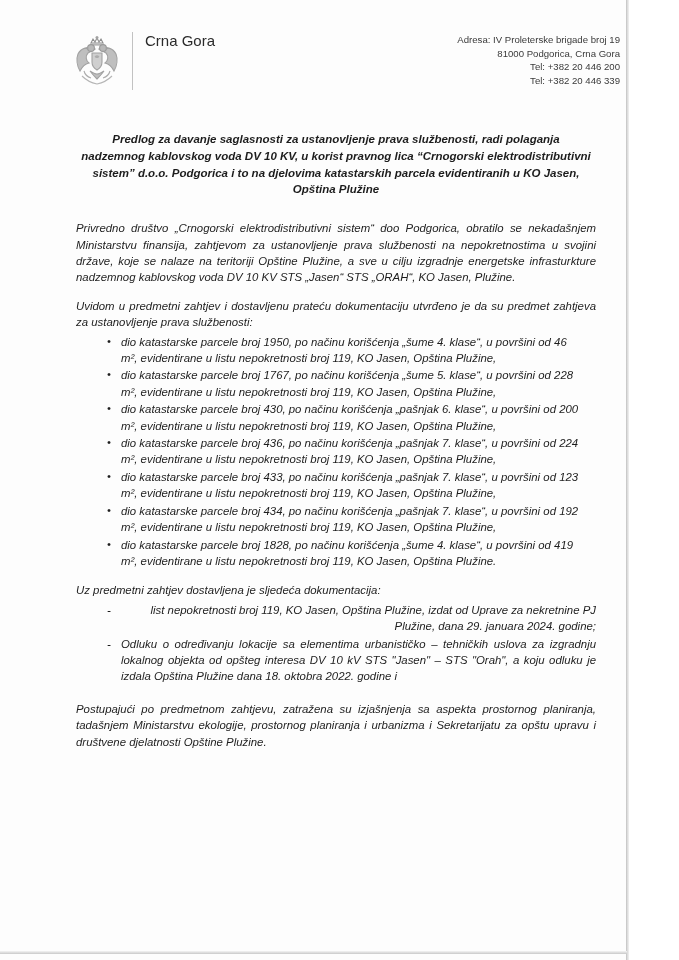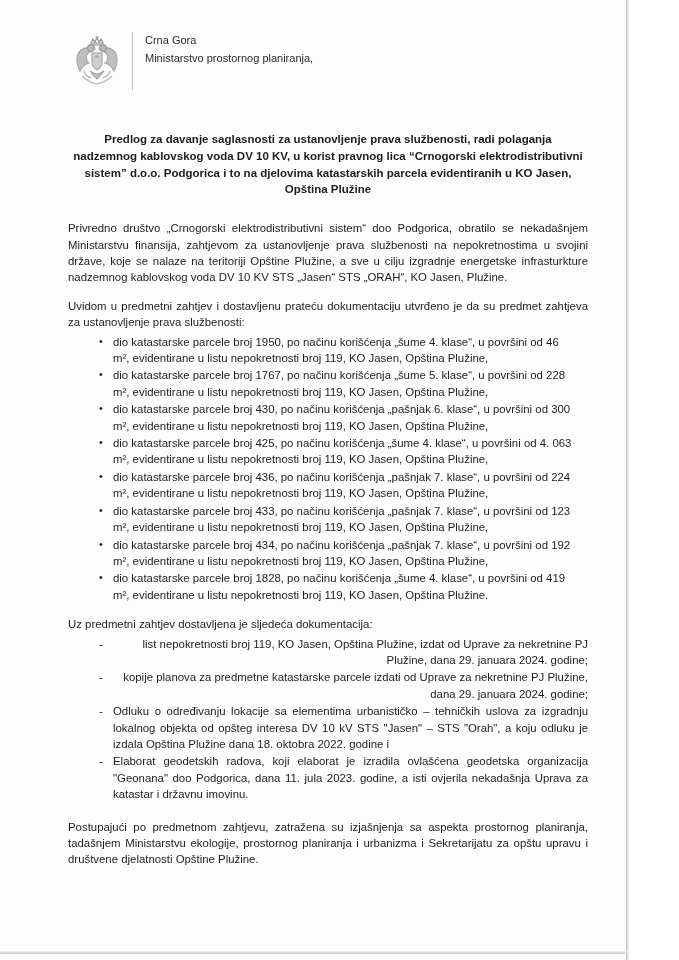--- a/index.html
+++ b/index.html
@@ -74,46 +74,47 @@
     width: 1px;
     align-self: stretch;
     background: #c2c2c2;
     margin: 2px 12px 2px 6px;
   }
   #ministry-block {
     flex: 0 0 auto;
     padding-top: 2px;
   }
   #ministry-block div {
-    font-size: 11px;
+    font-size: 15px;
     line-height: 17.5px;
     color: #2b2b2b;
     white-space: nowrap;
   }
   #address-block {
     margin-left: auto;
     text-align: right;
     padding-top: 3px;
   }
   #address-block div {
     font-size: 9.6px;
     line-height: 13.6px;
     color: #3a3a3a;
     white-space: nowrap;
   }
 
   
   #content {
     position: absolute;
-    left: 68px;
+    left: 76px;
     top: 131px;
     width: 520px;
     font-size: 11.4px;
     line-height: 16.4px;
     color: #1d1d1d;
+    font-style: italic;
   }
 
   #doc-title {
     font-weight: bold;
     text-align: center;
     font-size: 11.5px;
     line-height: 16.8px;
     margin: 0 0 22px 0;
     padding: 0 4px;
   }
@@ -201,47 +202,49 @@
         <path d="M39 38 c-1 4 -4 6 -7 7" stroke="#7a7a7a"></path>
         <path d="M11 43 c4 4 10 7 15 8 c5 -1 11 -4 15 -8" stroke="#8a8a8a"></path>
       </g>
     </svg>
   </div>
 
   <div id="header-divider"></div>
 
   <div id="ministry-block">
     <div>Crna Gora</div>
-    <div>Ministarstvo prostornog planiranja,</div>
   </div>
 
+  <div id="address-block">
+    <div>Adresa: IV Proleterske brigade broj 19</div>
+    <div>81000 Podgorica, Crna Gora</div>
+    <div>Tel: +382 20 446 200</div>
+    <div>Tel: +382 20 446 339</div>
+  </div>
 </div>
 
 <div id="content">
 
   <p id="doc-title">Predlog za davanje saglasnosti za ustanovljenje prava službenosti, radi polaganja nadzemnog kablovskog voda DV 10 KV, u korist pravnog lica “Crnogorski elektrodistributivni sistem” d.o.o. Podgorica i to na djelovima katastarskih parcela evidentiranih u KO Jasen, Opština Plužine</p>
 
   <p class="para">Privredno društvo „Crnogorski elektrodistributivni sistem“ doo Podgorica, obratilo se nekadašnjem Ministarstvu finansija, zahtjevom za ustanovljenje prava službenosti na nepokretnostima u svojini države, koje se nalaze na teritoriji Opštine Plužine, a sve u cilju izgradnje energetske infrasturkture nadzemnog kablovskog voda DV 10 KV STS „Jasen“ STS „ORAH“, KO Jasen, Plužine.</p>
 
   <p class="para para-tight">Uvidom u predmetni zahtjev i dostavljenu prateću dokumentaciju utvrđeno je da su predmet zahtjeva za ustanovljenje prava službenosti:</p>
 
   <ul class="parcel-list">
     <li>dio katastarske parcele broj 1950, po načinu korišćenja „šume 4. klase“, u površini od 46 m², evidentirane u listu nepokretnosti broj 119, KO Jasen, Opština Plužine,</li>
     <li>dio katastarske parcele broj 1767, po načinu korišćenja „šume 5. klase“, u površini od 228 m², evidentirane u listu nepokretnosti broj 119, KO Jasen, Opština Plužine,</li>
-    <li>dio katastarske parcele broj 430, po načinu korišćenja „pašnjak 6. klase“, u površini od 300 m², evidentirane u listu nepokretnosti broj 119, KO Jasen, Opština Plužine,</li>
-    <li>dio katastarske parcele broj 425, po načinu korišćenja „šume 4. klase“, u površini od 4. 063 m², evidentirane u listu nepokretnosti broj 119, KO Jasen, Opština Plužine,</li>
+    <li>dio katastarske parcele broj 430, po načinu korišćenja „pašnjak 6. klase“, u površini od 200 m², evidentirane u listu nepokretnosti broj 119, KO Jasen, Opština Plužine,</li>
     <li>dio katastarske parcele broj 436, po načinu korišćenja „pašnjak 7. klase“, u površini od 224 m², evidentirane u listu nepokretnosti broj 119, KO Jasen, Opština Plužine,</li>
     <li>dio katastarske parcele broj 433, po načinu korišćenja „pašnjak 7. klase“, u površini od 123 m², evidentirane u listu nepokretnosti broj 119, KO Jasen, Opština Plužine,</li>
     <li>dio katastarske parcele broj 434, po načinu korišćenja „pašnjak 7. klase“, u površini od 192 m², evidentirane u listu nepokretnosti broj 119, KO Jasen, Opština Plužine,</li>
     <li>dio katastarske parcele broj 1828, po načinu korišćenja „šume 4. klase“, u površini od 419 m², evidentirane u listu nepokretnosti broj 119, KO Jasen, Opština Plužine.</li>
   </ul>
 
   <p class="para para-tight">Uz predmetni zahtjev dostavljena je sljedeća dokumentacija:</p>
 
   <ul class="doc-list">
     <li class="plain">list nepokretnosti broj 119, KO Jasen, Opština Plužine, izdat od Uprave za nekretnine PJ Plužine, dana 29. januara 2024. godine;</li>
-    <li class="plain">kopije planova za predmetne katastarske parcele izdati od Uprave za nekretnine PJ Plužine, dana 29. januara 2024. godine;</li>
     <li>Odluku o određivanju lokacije sa elementima urbanističko – tehničkih uslova za izgradnju lokalnog objekta od opšteg interesa DV 10 kV STS "Jasen" – STS "Orah", a koju odluku je izdala Opština Plužine dana 18. oktobra 2022. godine i</li>
-    <li>Elaborat geodetskih radova, koji elaborat je izradila ovlašćena geodetska organizacija "Geonana" doo Podgorica, dana 11. jula 2023. godine, a isti ovjerila nekadašnja Uprava za katastar i državnu imovinu.</li>
   </ul>
 
   <p class="para para-last">Postupajući po predmetnom zahtjevu, zatražena su izjašnjenja sa aspekta prostornog planiranja, tadašnjem Ministarstvu ekologije, prostornog planiranja i urbanizma i Sekretarijatu za opštu upravu i društvene djelatnosti Opštine Plužine.</p>
 </div>
 
 </body></html>

